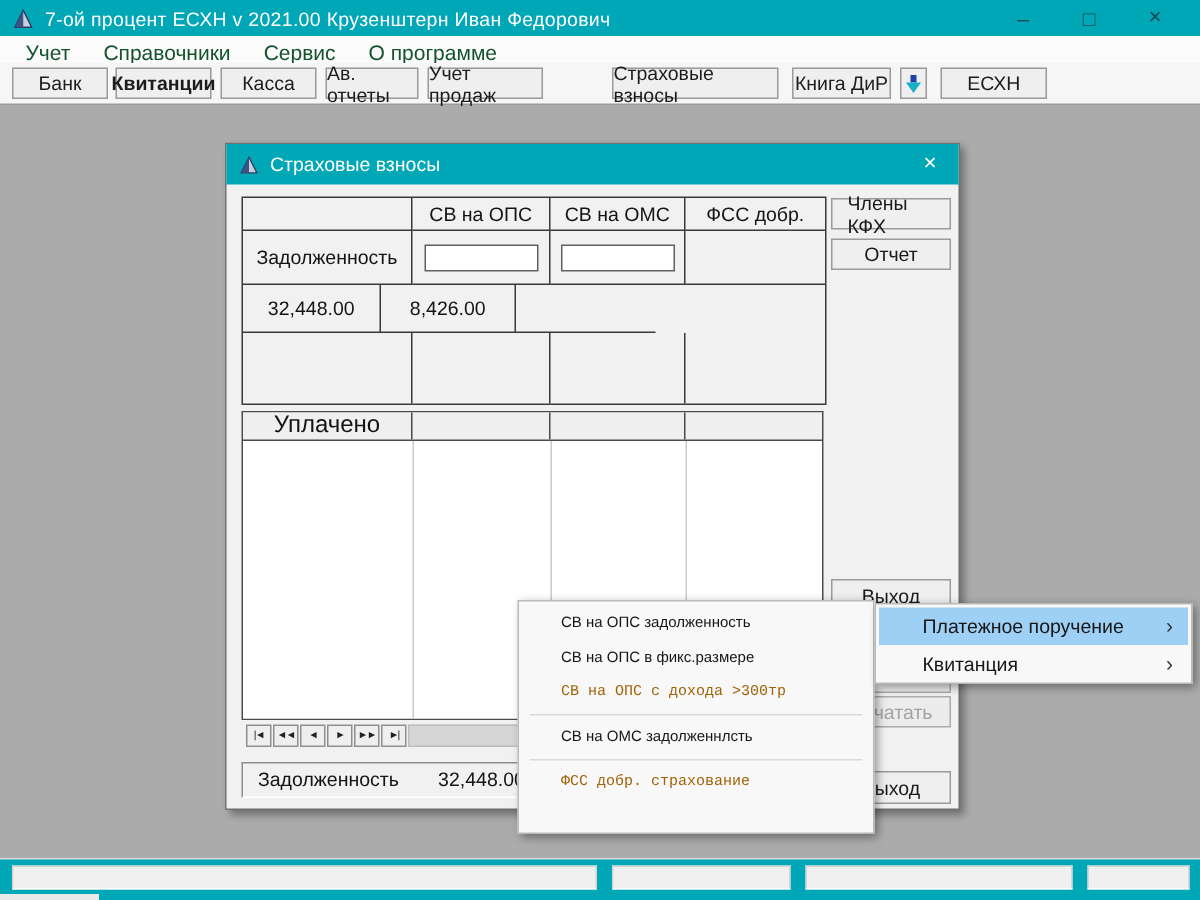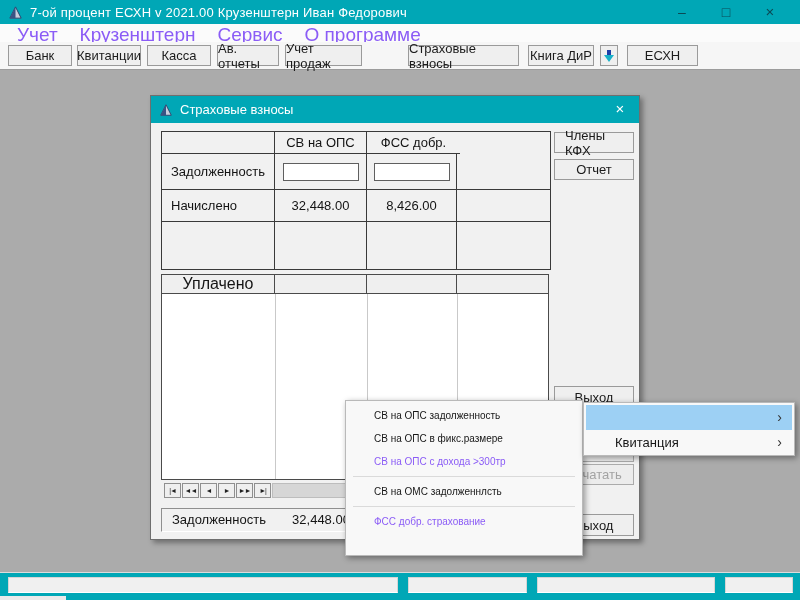--- a/index.html
+++ b/index.html
@@ -5,21 +5,21 @@
   html,body{margin:0;padding:0;}
   body{width:800px;height:600px;overflow:hidden;font-family:"Liberation Sans","DejaVu Sans",sans-serif;}
   .app{position:absolute;left:0;top:0;width:800px;height:600px;background:#ababab;outline:1px solid #04757f;}
   
   .titlebar{position:absolute;left:0;top:0;width:800px;height:24px;background:#00a7b6;color:#fff;display:flex;align-items:center;}
   .titlebar .logo{margin:0 7px 0 8px;display:flex;}
   .title-text{font-size:13px;letter-spacing:.2px;}
   .win-controls{position:absolute;right:8px;top:0;height:24px;display:flex;}
   .win-controls span{width:44px;text-align:center;line-height:24px;color:#0b4a55;font-size:14px;cursor:default;}
   .menubar{position:absolute;left:0;top:24px;width:800px;height:22px;background:#fbfbfb;border-bottom:1px solid #ececec;display:flex;align-items:center;}
-  .menubar span{padding:0 11px;font-size:19px;color:#8b5cf6;}
+  .menubar span{padding:0 11px;font-size:14px;color:#14532d;}
   .menubar span:first-child{margin-left:-2px;}
   .toolbar{position:absolute;left:0;top:42px;width:800px;height:27px;background:#f6f6f6;border-bottom:1px solid #9c9c9c;}
   .tbtn{position:absolute;top:3px;height:21px;background:#efefef;border:1px solid #9a9a9a;font-size:13px;color:#1c1c1c;display:flex;align-items:center;justify-content:center;box-sizing:border-box;}
   .workspace{position:absolute;left:0;top:75px;width:800px;height:497px;background:#ababab;}
   .statusbar{position:absolute;left:0;top:572px;width:800px;height:28px;background:#00a7b6;border-top:1px solid #dcdcdc;}
   .spanel{position:absolute;top:4px;height:16px;background:#f0f0f0;border:1px solid #d5d5d5;border-bottom-color:#ffffff;box-sizing:border-box;}
   .sliver{position:absolute;left:0;top:596px;width:66px;height:4px;background:#eaeaea;}
   
   .dialog{position:absolute;left:150px;top:95px;width:490px;height:445px;background:#f1f1f1;border:1px solid #6f6f6f;box-sizing:border-box;box-shadow:3px 3px 5px rgba(0,0,0,.35);}
   .dlg-titlebar{position:absolute;left:0;top:0;right:0;height:27px;background:#00a7b6;color:#fff;display:flex;align-items:center;}
@@ -52,21 +52,21 @@
   .summary{position:absolute;left:10px;top:412px;width:380px;height:24px;background:#f1f1f1;border:1px solid #8f8f8f;border-bottom-color:#fff;border-right-color:#fff;box-sizing:border-box;}
   .summary .lbl{position:absolute;left:10px;top:3px;font-size:13px;color:#141414;}
   .summary .val{position:absolute;left:113px;top:3px;width:92px;text-align:center;font-size:13px;color:#141414;}
   
   .sbtn{position:absolute;left:403px;width:80px;background:#efefef;border:1px solid #9a9a9a;box-sizing:border-box;font-size:13px;color:#1a1a1a;display:flex;align-items:center;justify-content:center;}
   .sbtn.disabled{color:#a3a3a3;background:#ececec;border-color:#ababab;}
   
   .popup{position:absolute;background:#f8f8f8;border:1px solid #b9b9b9;box-shadow:2px 2px 6px rgba(0,0,0,.4);box-sizing:border-box;z-index:20;}
   .ctx{left:345px;top:400px;width:238px;height:156px;padding-top:3px;}
   .mi{height:23px;line-height:23px;padding-left:28px;font-size:10px;color:#161616;white-space:nowrap;}
-  .mi.disabled{color:#8b5cf6;}
+  .mi.disabled{color:#a16207;font-family:Liberation Mono, monospace;}
   .msep{height:1px;background:#dadada;margin:3px 7px;}
   .sub{left:583px;top:402px;width:212px;height:54px;padding-top:2px;z-index:21;}
   .smi{position:relative;height:25px;line-height:25px;padding-left:29px;font-size:13px;color:#161616;margin:0 2px;}
   .smi.hl{background:#9dd0f4;}
   .smi .arrow{position:absolute;right:10px;top:0;font-size:14px;color:#333;}
 </style>
 </head>
 <body>
 
 <div class="app">
@@ -81,28 +81,28 @@
     <span class="title-text">7-ой процент ЕСХН v 2021.00 Крузенштерн Иван Федорович</span>
     <div class="win-controls">
       <span>–</span>
       <span>□</span>
       <span style="font-size:15px;">×</span>
     </div>
   </div>
 
   <div class="menubar" style="padding-left:8px;">
     <span>Учет</span>
-    <span>Крузенштерн</span>
+    <span>Справочники</span>
     <span>Сервис</span>
     <span>О программе</span>
   </div>
 
   <div class="toolbar">
     <div class="tbtn" style="left:8px;width:64px;">Банк</div>
-    <div class="tbtn" style="left:77px;width:64px;">Квитанции</div>
+    <div class="tbtn" style="left:77px;width:64px;font-weight:bold;">Квитанции</div>
     <div class="tbtn" style="left:147px;width:64px;">Касса</div>
     <div class="tbtn" style="left:217px;width:62px;">Ав. отчеты</div>
     <div class="tbtn" style="left:285px;width:77px;">Учет продаж</div>
     <div class="tbtn" style="left:408px;width:111px;">Страховые взносы</div>
     <div class="tbtn" style="left:528px;width:66px;">Книга ДиР</div>
     <div class="tbtn" style="left:600px;width:18px;">
       <span style="display:flex;">
         <svg width="14" height="16" viewBox="0 0 14 16">
             <rect x="5" y="2" width="4" height="5" fill="#1d3fa8"></rect>
             <polygon points="2,7 12,7 7,14" fill="#18b1c8"></polygon>
@@ -123,34 +123,34 @@
           </svg>
       </span>
       <span class="dlg-title">Страховые взносы</span>
       <span class="dlg-close">×</span>
     </div>
 
     <div class="ctable">
       <div class="crow hrow">
         <div class="ccell c0"></div>
         <div class="ccell c1">СВ на ОПС</div>
+        <div class="ccell c2">СВ на ОМС</div>
         <div class="ccell c3">ФСС добр.</div>
       </div>
       <div class="crow r1">
         <div class="ccell c0">Задолженность</div>
         <div class="ccell c1">
             <input class="cinput" type="text" style="">
           </div>
         <div class="ccell c2">
             <input class="cinput" type="text" style="">
           </div>
         <div class="ccell c3"></div>
       </div>
       <div class="crow r2">
-        <div class="ccell c0">Начислено</div>
         <div class="ccell c1">32,448.00</div>
         <div class="ccell c2">8,426.00</div>
         <div class="ccell c3"></div>
       </div>
       <div class="crow r3">
         <div class="ccell c0"></div>
         <div class="ccell c1"></div>
         <div class="ccell c2"></div>
         <div class="ccell c3"></div>
       </div>
@@ -198,20 +198,21 @@
     <div class="mi">СВ на ОПС в фикс.размере</div>
     <div class="mi disabled">СВ на ОПС с дохода &gt;300тр</div>
     <div class="msep"></div>
     <div class="mi">СВ на ОМС задолженнлсть</div>
     <div class="msep"></div>
     <div class="mi disabled">ФСС добр. страхование</div>
   </div>
 
   <div class="popup sub">
     <div class="smi hl">
+      <span>Платежное поручение</span>
       <span class="arrow">›</span>
     </div>
     <div class="smi">
       <span>Квитанция</span>
       <span class="arrow">›</span>
     </div>
   </div>
 
   <div class="statusbar">
     <div class="spanel" style="left:8px;width:390px;"></div>

